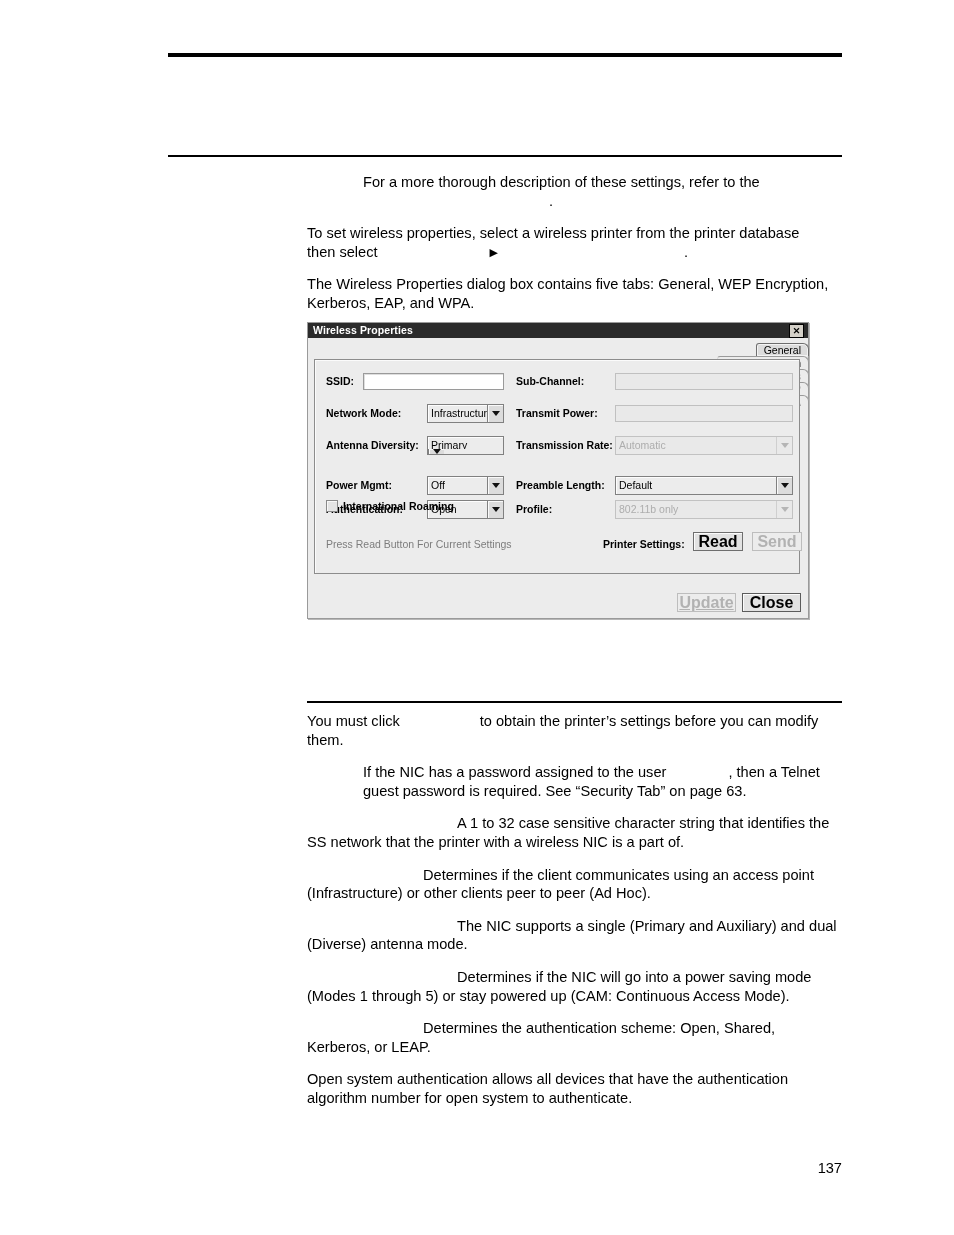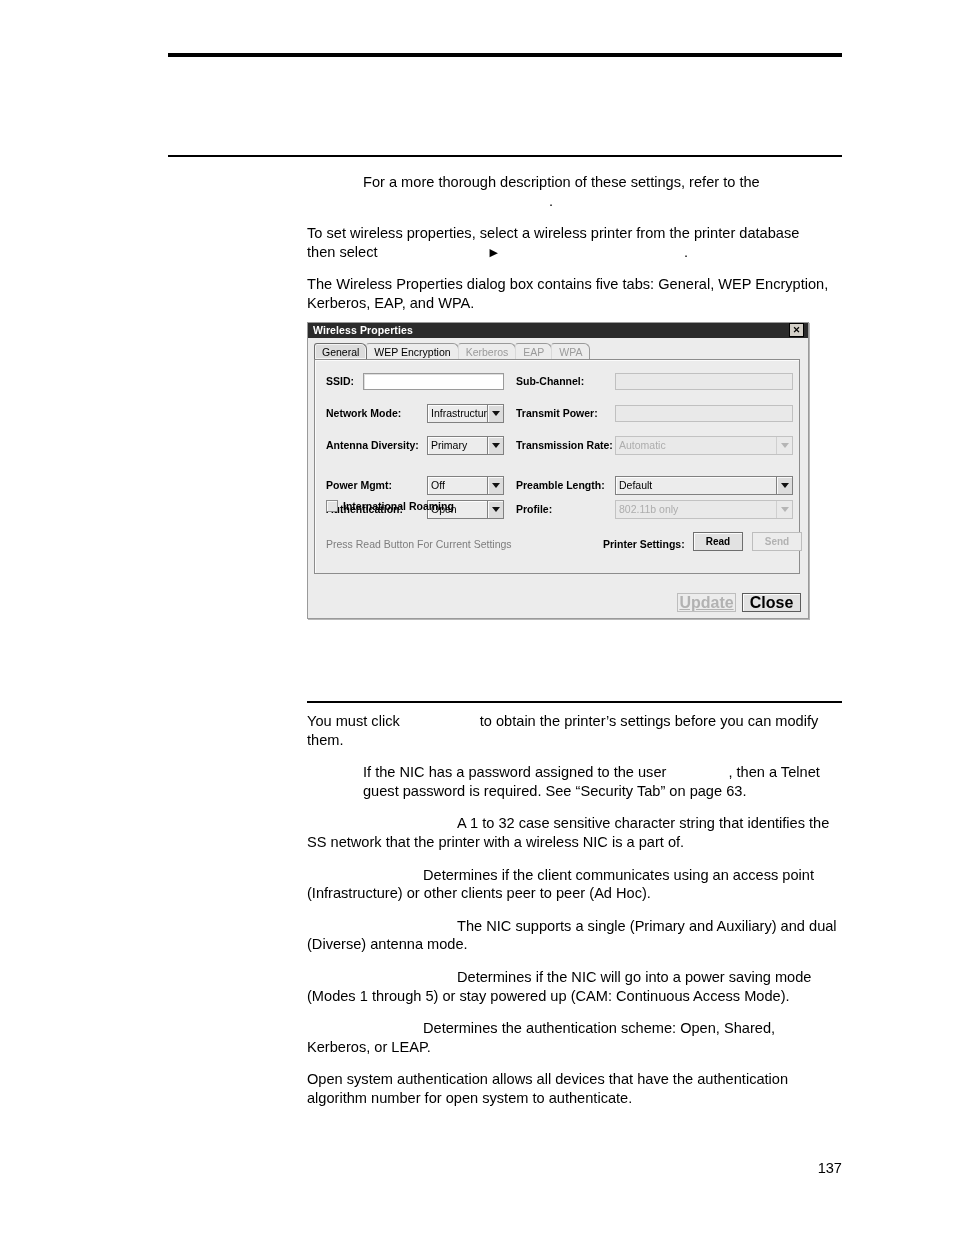--- a/index.html
+++ b/index.html
@@ -49,21 +49,21 @@
     left:307px; top:322px;
     width:500px; height:295px;
     background:#ececec;
     border:1px solid #9a9a9a;
     box-shadow:1px 1px 0 #b7b7b7;
     font-size:10.5px;
   }
   .titlebar {
     height:15px;
     background:#2b2b2b;
-    display:flex; align-items:flex-start;
+    display:flex; align-items:flex-end;
     padding:0 2px 0 5px;
     position:relative;
   }
   .titlebar .ttl {
     color:#ffffff;
     font-size:10.5px;
     font-weight:bold;
     letter-spacing:0.1px;
     line-height:15px;
     flex:1;
@@ -79,20 +79,21 @@
     cursor:pointer;
   }
 
   
   .tabstrip {
     position:relative;
     height:16px;
     margin:5px 0 0 6px;
     display:flex;
     align-items:flex-end;
+    flex-direction:column;
   }
   .tab {
     height:15px;
     padding:0 7px;
     display:flex; align-items:center;
     font-size:10.5px;
     background:#ececec;
     border-top:1px solid #9a9a9a;
     border-right:1px solid #9a9a9a;
     border-left:1px solid #d8d8d8;
@@ -228,21 +229,21 @@
     white-space:nowrap;
   }
   .btn {
     position:absolute;
     height:17px;
     min-width:44px;
     background:#e2e2e2;
     border:1px solid #6e6e6e;
     box-shadow:inset 1px 1px 0 #fbfbfb;
     display:flex; align-items:center; justify-content:center;
-    font-size:10px;
+    font-size:16px;
     font-weight:bold;
     color:#000;
     cursor:pointer;
   }
   .btn.dis {
     border:1px solid #bdbdbd;
     background:#ececec;
     color:#b2b2b2;
     box-shadow:none;
   }
@@ -332,21 +333,21 @@
         <span class="arrow">
             <i></i>
           </span>
       </div>
       <span class="lbl" style="left:201px;">Transmit Power:</span>
       <div class="textfield disabled" style="left:300px; top:3px; width:176px;"></div>
     </div>
 
     <div class="row" style="top:74px;">
       <span class="lbl" style="left:11px;">Antenna Diversity:</span>
-      <div class="combo" style="left:112px; top:2px; width:75px;">
+      <div class="combo" style="left:112px; top:2px; width:75px;flex-direction:column;">
         <span class="val">Primary</span>
         <span class="arrow">
             <i></i>
           </span>
       </div>
       <span class="lbl" style="left:201px;">Transmission Rate:</span>
       <div class="combo disabled" style="left:300px; top:2px; width:176px;">
         <span class="val">Automatic</span>
         <span class="arrow">
             <i></i>

